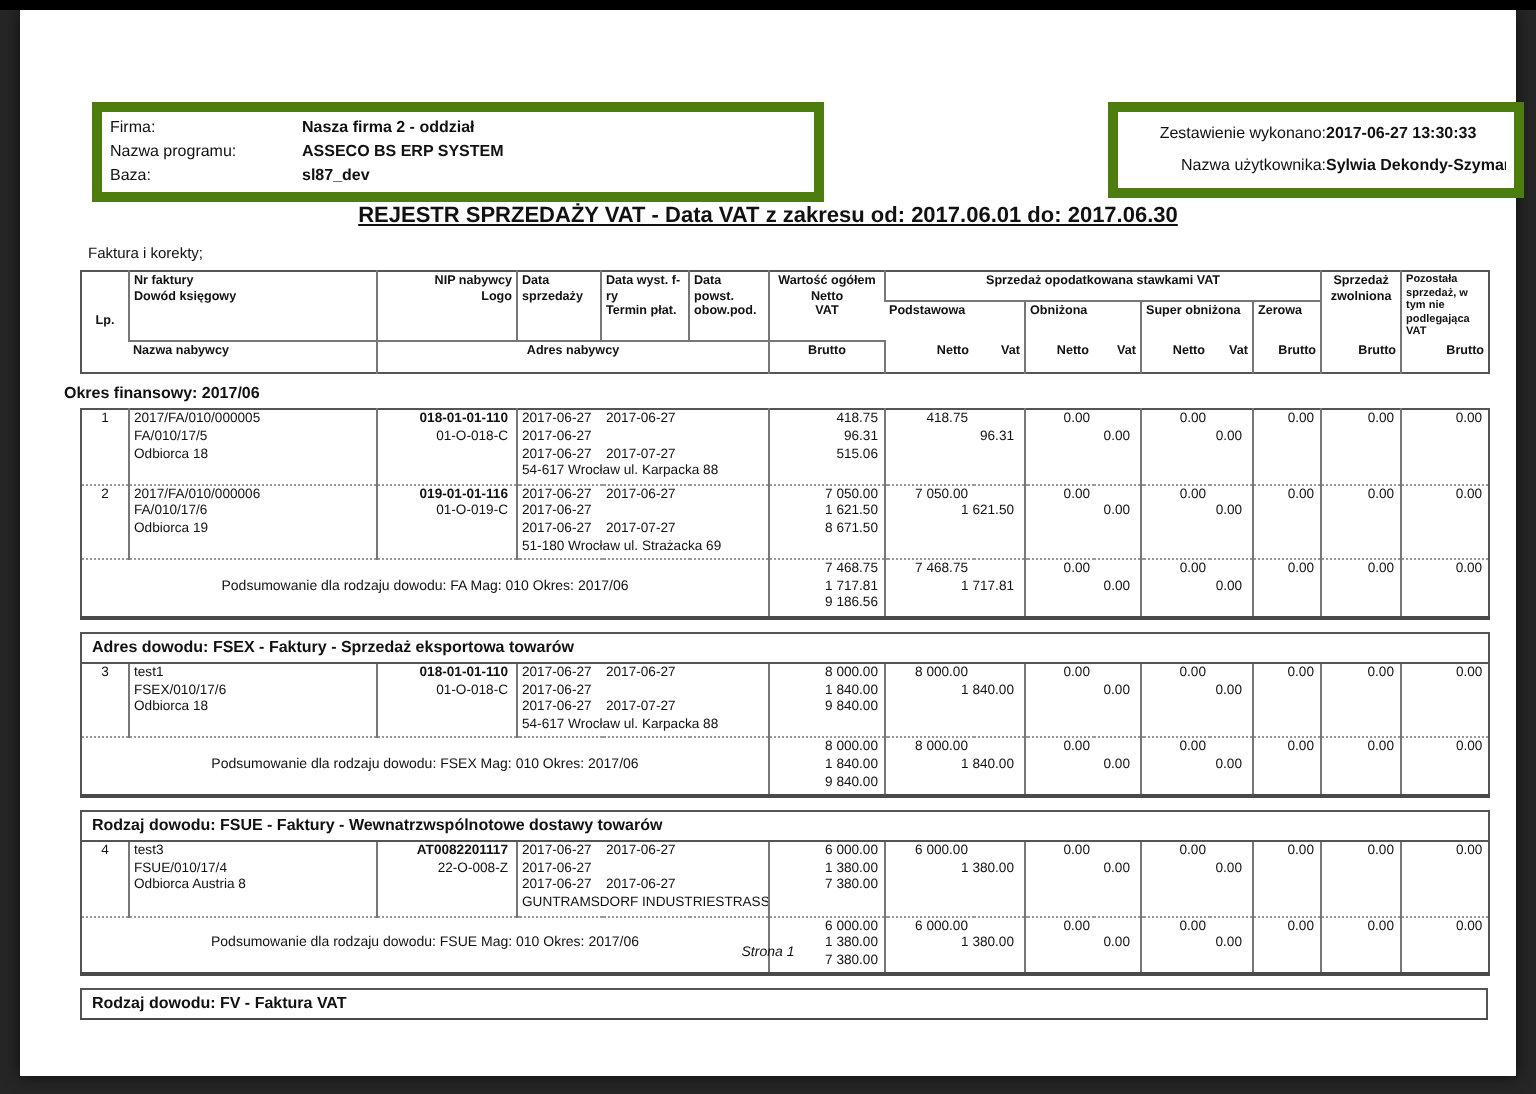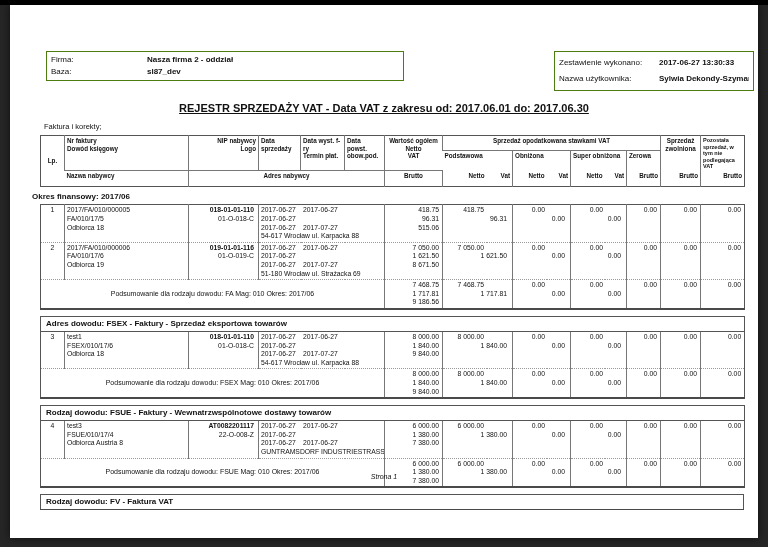--- a/index.html
+++ b/index.html
@@ -1,27 +1,27 @@
 <!DOCTYPE html>
 <html><head>
 <meta charset="utf-8">
 <style>
   html,body{margin:0;padding:0;}
   body{width:768px;height:547px;background:#262626;font-family:"Liberation Sans",sans-serif;position:relative;overflow:hidden;}
   .top-bar{position:absolute;top:0;left:0;width:768px;height:5px;background:#000;}
   .page{position:absolute;left:10px;top:5px;width:748px;height:533px;background:#ffffff;box-shadow:0 0 8px rgba(0,0,0,.65);color:#111;}
   
-  .meta-box{position:absolute;border:1px solid #4d7c0f;font-size:8px;line-height:12px;background:#fff;}
+  .meta-box{position:absolute;border:5px solid #4d7c0f;font-size:8px;line-height:12px;background:#fff;}
   .meta-left{left:36px;top:46px;width:348px;padding:2px 4px;}
   .meta-right{left:544px;top:46px;width:190px;padding:3px 4px;}
   .meta-row{display:flex;}
   .meta-row .lbl{width:96px;flex:none;}
   .meta-right .meta-row .lbl{width:100px;}
   .meta-row .val{font-weight:bold;white-space:nowrap;overflow:hidden;}
-  .meta-right .meta-row{line-height:16px;}
+  .meta-right .meta-row{line-height:16px;text-align:right;}
   
   .title{position:absolute;left:0;right:0;top:97px;text-align:center;font-size:11px;font-weight:bold;text-decoration:underline;}
   .note{position:absolute;left:34px;top:117px;font-size:7.5px;}
   
   .tbl-wrap{position:absolute;left:0;top:130px;width:596px;border-radius:30px;}
   table.tbl{border-collapse:collapse;table-layout:fixed;width:704px;margin-left:30px;border:1px solid #555;background:#fff;}
   table.tbl td{border-left:1px solid #777;vertical-align:top;overflow:hidden;padding:0;}
   table.tbl td:first-child{border-left:none;}
   td.nb{border-left:none !important;}
   
@@ -60,20 +60,24 @@
 <div class="top-bar"></div>
 
 <div class="page">
 
   <div class="meta-box meta-left">
     <div class="meta-row">
       <span class="lbl">Firma:</span>
       <span class="val">Nasza firma 2 - oddział</span>
     </div>
     <div class="meta-row">
+      <span class="lbl">Nazwa programu:</span>
+      <span class="val">ASSECO BS ERP SYSTEM</span>
+    </div>
+    <div class="meta-row">
       <span class="lbl">Baza:</span>
       <span class="val">sl87_dev</span>
     </div>
   </div>
 
   <div class="meta-box meta-right">
     <div class="meta-row">
       <span class="lbl">Zestawienie wykonano:</span>
       <span class="val">2017-06-27  13:30:33</span>
     </div>

